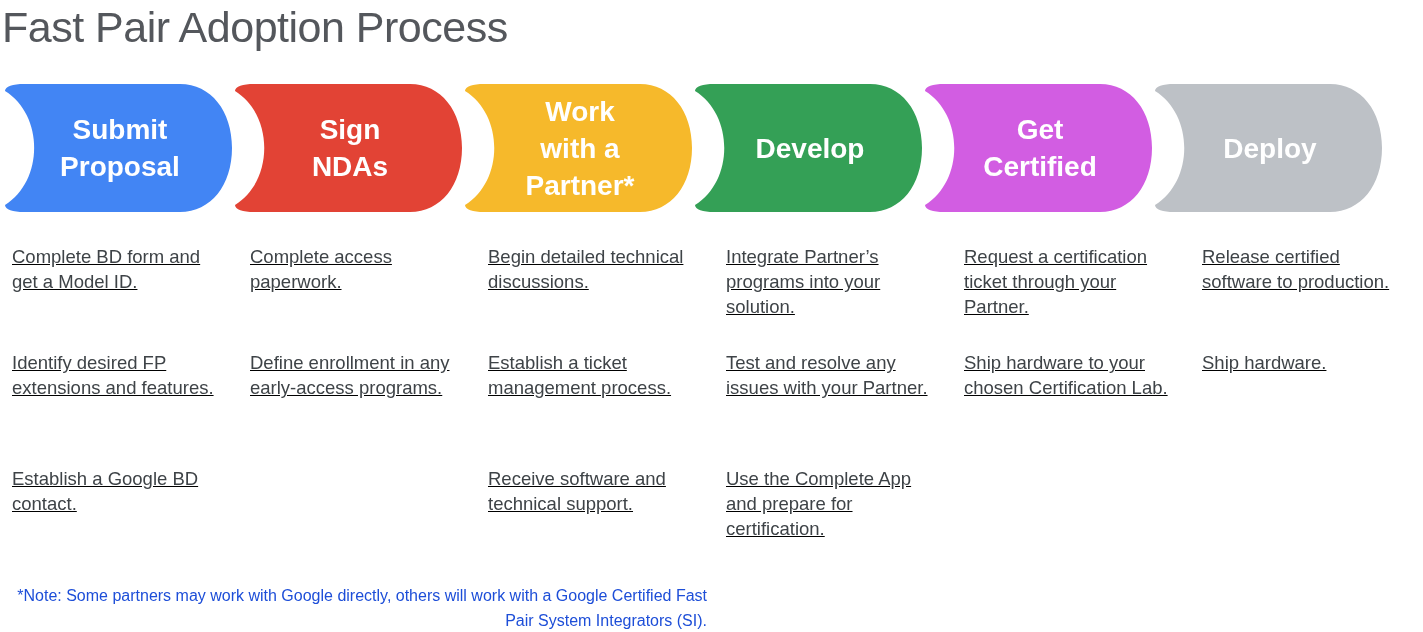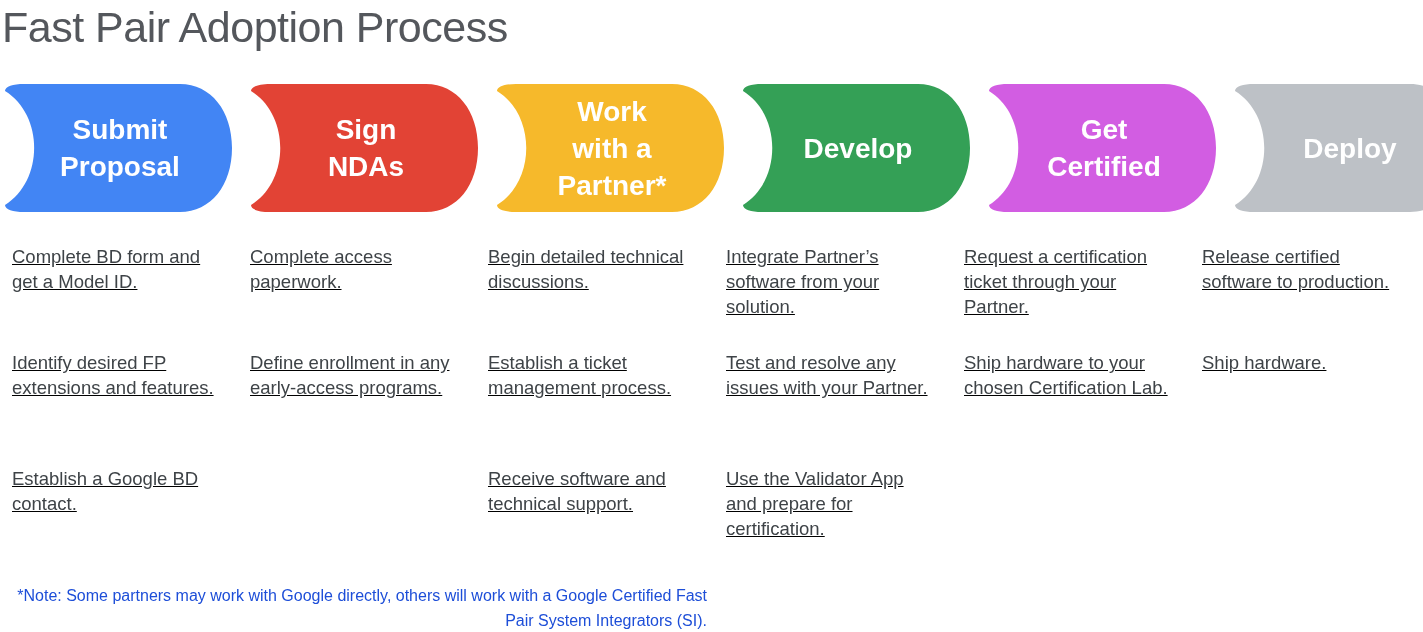--- a/index.html
+++ b/index.html
@@ -17,21 +17,21 @@
   .page-title {
     font-size: 43px;
     font-weight: 400;
     color: #54575C;
     letter-spacing: -0.5px;
     line-height: 1.1;
   }
   .chips {
     display: grid;
     grid-template-columns: repeat(6, 230px);
-    gap: 16px;
+    gap: 0;
     margin-top: 33px;
   }
   .chip {
     position: relative;
     height: 128px;
   }
   .chip svg {
     position: absolute;
     inset: 0;
     width: 100%; height: 100%;
@@ -167,23 +167,23 @@
       <p class="step">Define enrollment in any early-access programs.</p>
     </div>
 
     <div class="step-col">
       <p class="step">Begin detailed technical discussions.</p>
       <p class="step">Establish a ticket management process.</p>
       <p class="step">Receive software and technical support.</p>
     </div>
 
     <div class="step-col">
-      <p class="step">Integrate Partner’s software from your solution.</p>
+      <p class="step">Integrate Partner’s programs into your solution.</p>
       <p class="step">Test and resolve any issues with your Partner.</p>
-      <p class="step">Use the Validator App and prepare for certification.</p>
+      <p class="step">Use the Complete App and prepare for certification.</p>
     </div>
 
     <div class="step-col">
       <p class="step">Request a certification ticket through your Partner.</p>
       <p class="step">Ship hardware to your chosen Certification Lab.</p>
     </div>
 
     <div class="step-col">
       <p class="step">Release certified software to production.</p>
       <p class="step">Ship hardware.</p>

